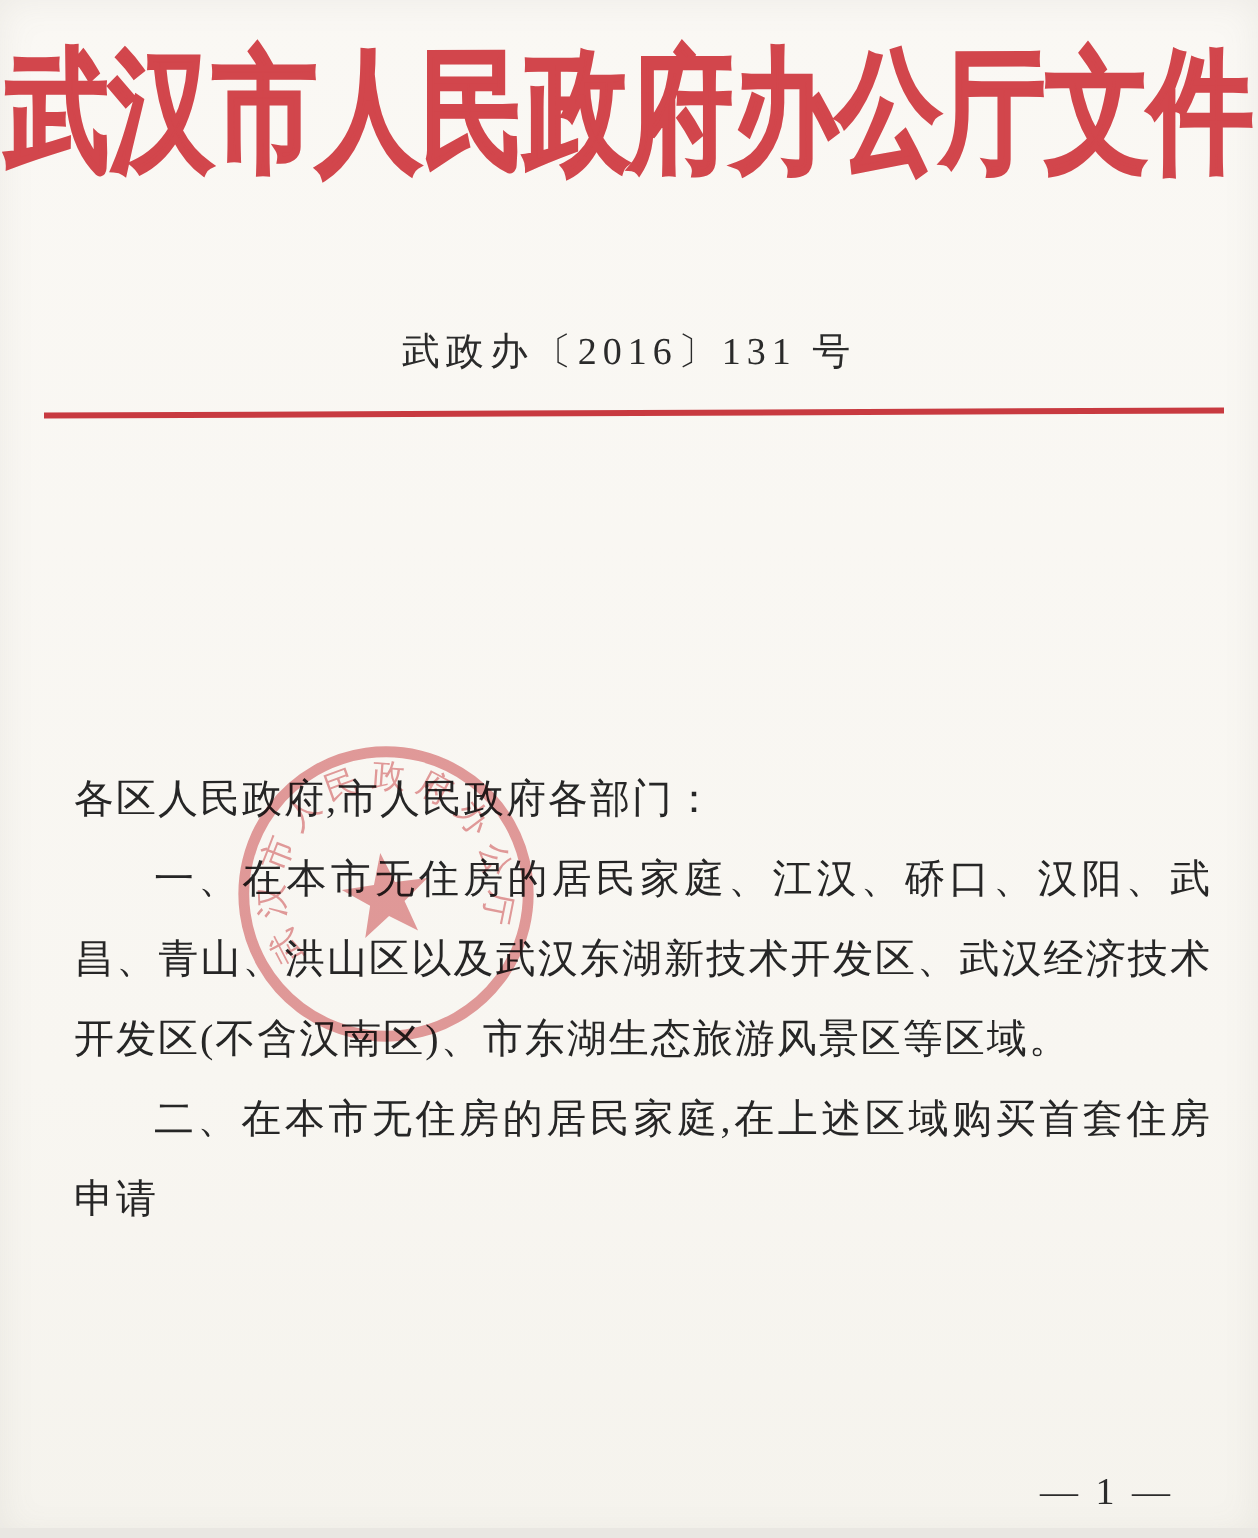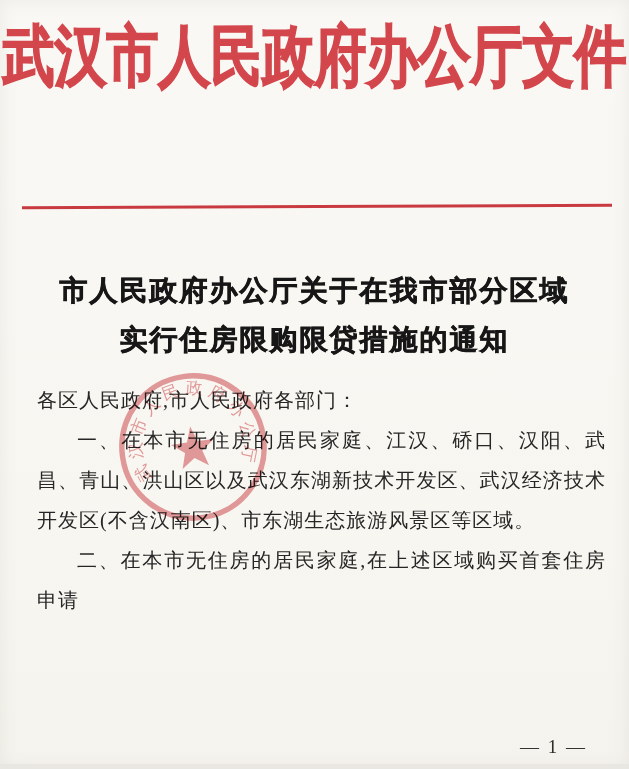--- a/index.html
+++ b/index.html
@@ -99,27 +99,24 @@
     background: #e9e7e2;
   }
 </style>
 </head>
 <body>
 
 <div class="page">
 
   <div class="masthead">武汉市人民政府办公厅文件</div>
 
+  <div class="doc-number">武政办〔2016〕131 号</div>
 
   <div class="red-rule"></div>
 
-  <div class="doc-title">
-    <div>市人民政府办公厅关于在我市部分区域</div>
-    <div>实行住房限购限贷措施的通知</div>
-  </div>
 
   <div class="body-text">
     <p class="salutation">各区人民政府,市人民政府各部门：</p>
     <p>一、在本市无住房的居民家庭、江汉、硚口、汉阳、武昌、青山、洪山区以及武汉东湖新技术开发区、武汉经济技术开发区(不含汉南区)、市东湖生态旅游风景区等区域。</p>
     <p>二、在本市无住房的居民家庭,在上述区域购买首套住房申请</p>
   </div>
 
   <div class="seal">
     <svg viewBox="0 0 160 160" width="158" height="158">
       <circle cx="80" cy="80" r="72" fill="none" stroke="#d4575b" stroke-width="5.5"></circle>

